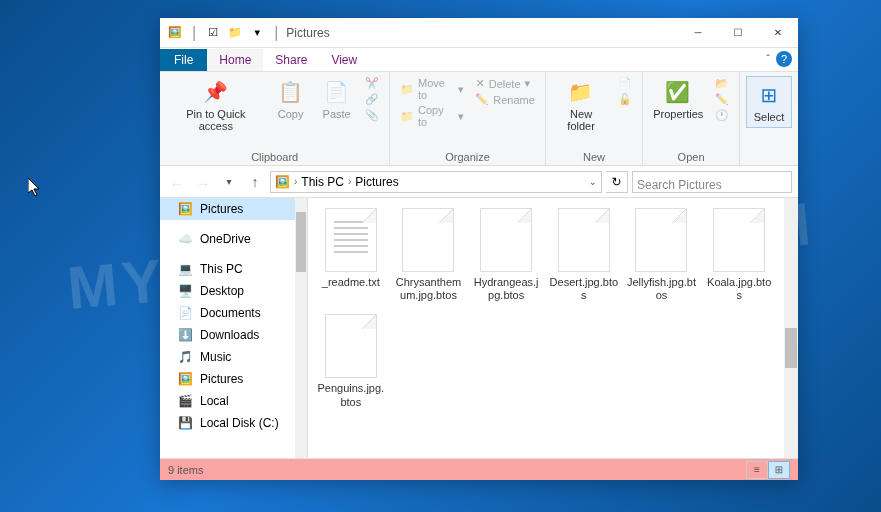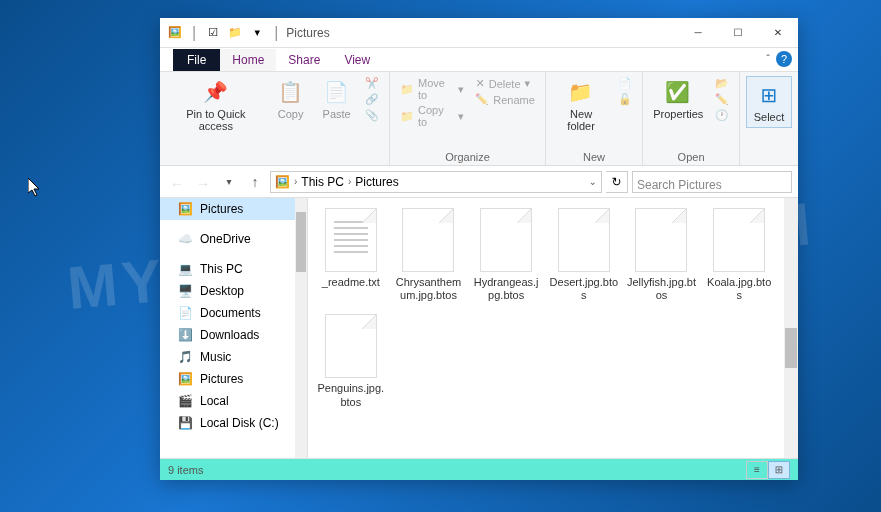--- a/index.html
+++ b/index.html
@@ -13,21 +13,21 @@
     .titlebar { height: 30px; display: flex; align-items: center; background: #fff; border-bottom: 1px solid #e0e0e0; }
     .titlebar-icons { display: flex; align-items: center; gap: 4px; padding: 0 6px; }
     .qat-icon { width: 18px; height: 18px; display: flex; align-items: center; justify-content: center; font-size: 11px; }
     .title-sep { color: #999; margin: 0 4px; }
     .title-text { color: #555; font-size: 12px; }
     .titlebar-spacer { flex: 1; }
     .winbtn { width: 40px; height: 30px; display: flex; align-items: center; justify-content: center; font-size: 10px; color: #333; }
     
     
     .tabs { height: 24px; display: flex; align-items: flex-end; background: #fff; border-bottom: 1px solid #e0e0e0; position: relative; }
-    .tab-file { background: #0f172a; color: #fff; padding: 4px 14px; font-size: 12px; margin-left: 13px; }
+    .tab-file { background: #0369a1; color: #fff; padding: 4px 14px; font-size: 12px; }
     .tab { padding: 4px 12px; font-size: 12px; color: #701a75; }
     .tab.active { background: #f5f5f5; }
     .tabs-right { position: absolute; right: 6px; top: 3px; display: flex; gap: 6px; align-items: center; }
     .help-icon { width: 16px; height: 16px; border-radius: 50%; background: #1979ca; color: #fff; font-size: 11px; display: flex; align-items: center; justify-content: center; }
     
     
     .ribbon { height: 94px; background: #f5f6f7; border-bottom: 1px solid #ddd; display: flex; }
     .ribbon-group { border-right: 1px solid #e0e0e0; display: flex; flex-direction: column; padding: 4px 6px 2px; }
     .ribbon-group-label { text-align: center; font-size: 11px; color: #666; margin-top: auto; padding-top: 2px; }
     .ribbon-row { display: flex; gap: 4px; align-items: flex-start; }
@@ -62,21 +62,21 @@
     .file-scroll { position: absolute; right: 0; top: 0; width: 14px; height: 100%; background: #f0f0f0; }
     .file-scroll-thumb { position: absolute; right: 1px; top: 130px; width: 12px; height: 40px; background: #c0c0c0; }
     .file-grid { display: grid; grid-template-columns: repeat(6, 1fr); gap: 12px 8px; padding-right: 16px; }
     .file-item { display: flex; flex-direction: column; align-items: center; gap: 4px; }
     .file-icon { width: 52px; height: 64px; background: #fff; border: 1px solid #ddd; position: relative; }
     .file-icon::after { content: ""; position: absolute; top: 0; right: 0; width: 14px; height: 14px; background: linear-gradient(135deg, transparent 48%, #ddd 50%, #f5f5f5 52%); }
     .file-icon.txt::before { content: ""; position: absolute; left: 8px; top: 12px; right: 8px; height: 2px; background: #ccc; box-shadow: 0 6px 0 #ccc, 0 12px 0 #ccc, 0 18px 0 #ccc, 0 24px 0 #ccc, 0 30px 0 #ccc; }
     .file-name { font-size: 11px; text-align: center; color: #333; line-height: 1.2; max-width: 100px; word-break: break-word; }
     
     
-    .statusbar { height: 22px; border-top: 1px solid #e0e0e0; display: flex; align-items: center; padding: 0 8px; font-size: 11px; color: #555; background: #5eead4; }
+    .statusbar { height: 22px; border-top: 1px solid #e0e0e0; display: flex; align-items: center; padding: 0 8px; font-size: 11px; color: #555; background: #fca5a5; }
     .statusbar-spacer { flex: 1; }
     .view-toggle { display: flex; gap: 0; }
     .view-toggle-btn { width: 22px; height: 18px; border: 1px solid #ccc; display: flex; align-items: center; justify-content: center; font-size: 10px; }
     .view-toggle-btn.active { background: #cce8ff; border-color: #7bb3e0; }
   </style>
 </head>
 <body>
 
 <div class="watermark">MYANTISPYWARE.COM</div>
 
@@ -133,20 +133,21 @@
               <span>✂️</span>
             </div>
           <div class="ribbon-btn-sm">
               <span>🔗</span>
             </div>
           <div class="ribbon-btn-sm">
               <span>📎</span>
             </div>
         </div>
       </div>
+      <div class="ribbon-group-label">Clipboard</div>
     </div>
 
     <div class="ribbon-group">
       <div class="ribbon-row">
         <div class="ribbon-col disabled">
           <div class="ribbon-btn-sm"><span>📁</span> <span>Move to</span> ▾</div>
           <div class="ribbon-btn-sm"><span>📁</span> <span>Copy to</span> ▾</div>
         </div>
         <div class="ribbon-col disabled">
           <div class="ribbon-btn-sm"><span>✕</span> <span>Delete</span> ▾</div>

